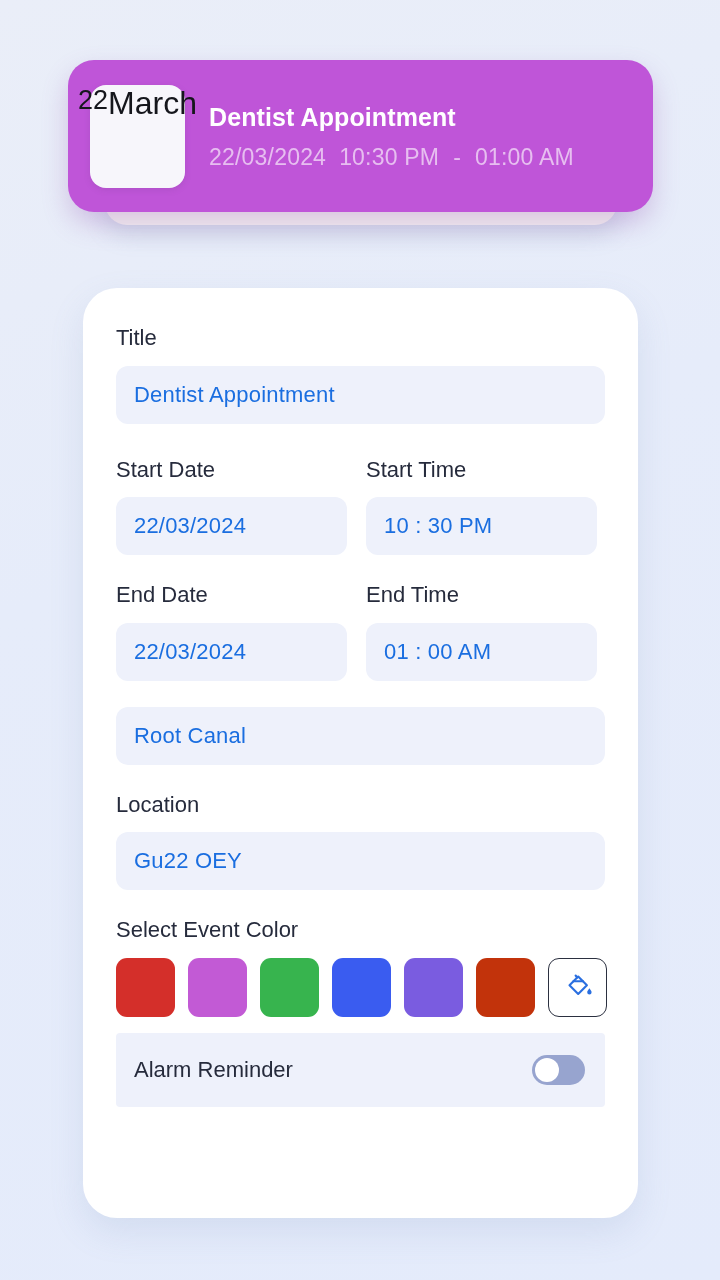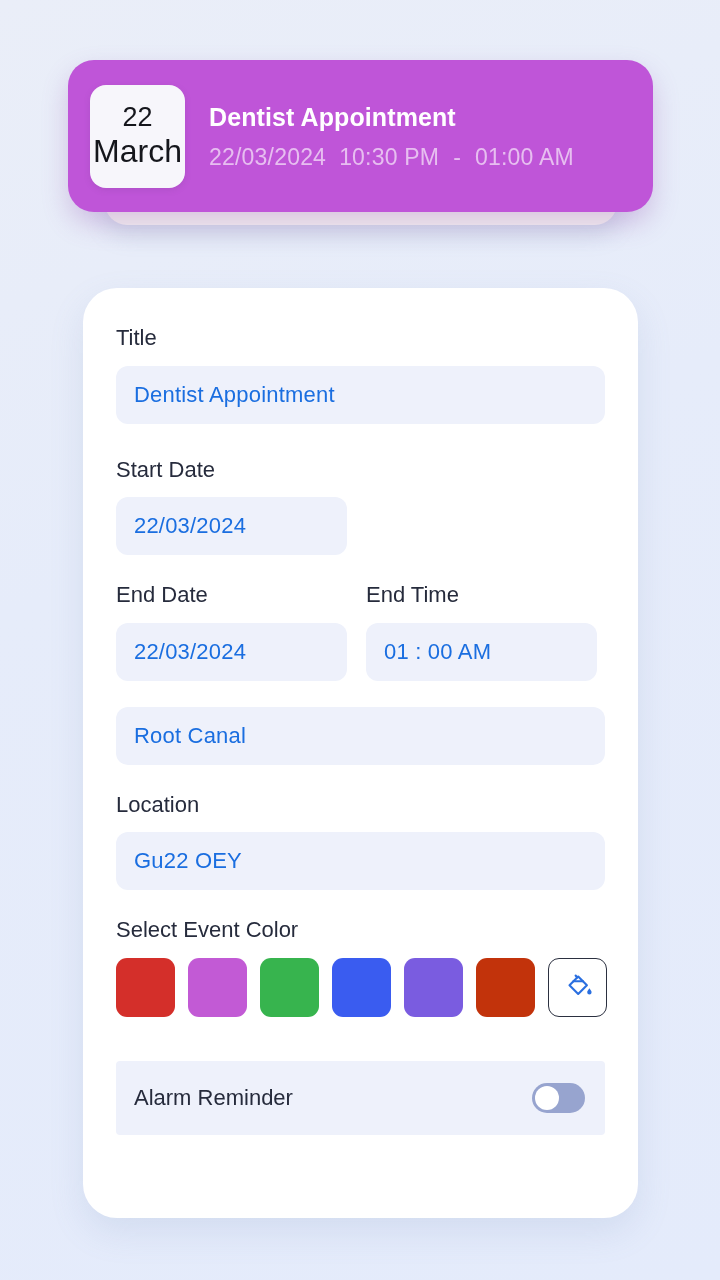--- a/index.html
+++ b/index.html
@@ -48,22 +48,22 @@
     align-items: center;
     box-sizing: border-box;
     padding-left: 22px;
   }
   .date-badge {
     width: 95px;
     height: 103px;
     background: #f7f6fb;
     border-radius: 16px;
     display: flex;
-    flex-direction: column;
-    align-items: center;
+    flex-direction: row;
+    align-items: flex-start;
     justify-content: center;
     flex: none;
     box-shadow: 0 2px 6px rgba(110, 60, 140, 0.18);
   }
   .date-badge .day {
     font-size: 27px;
     color: #15161c;
     line-height: 1.15;
     font-weight: 400;
   }
@@ -162,21 +162,21 @@
     border: 1.6px solid #2b3040;
     box-sizing: border-box;
     display: flex;
     align-items: center;
     justify-content: center;
     flex: none;
   }
 
   
   .alarm-row {
-    margin-top: 44px;
+    margin-top: 16px;
     width: 489px;
     height: 74px;
     background: #eef1fb;
     border-radius: 4px;
     display: flex;
     align-items: center;
     justify-content: space-between;
     box-sizing: border-box;
     padding: 0 20px 0 18px;
   }
@@ -228,20 +228,24 @@
 
   <div>
     <div class="field-label">Title</div>
     <div class="input-box input-tall row-full">Dentist Appointment</div>
   </div>
 
   <div class="two-col block-gap-lg">
     <div class="col-date">
       <div class="field-label">Start Date</div>
       <div class="input-box input-tall">22/03/2024</div>
+    </div>
+    <div class="col-time">
+      <div class="field-label">Start Time</div>
+      <div class="input-box input-tall">10 : 30 PM</div>
     </div>
   </div>
 
   <div class="two-col block-gap-md">
     <div class="col-date">
       <div class="field-label">End Date</div>
       <div class="input-box input-tall">22/03/2024</div>
     </div>
     <div class="col-time">
       <div class="field-label">End Time</div>

